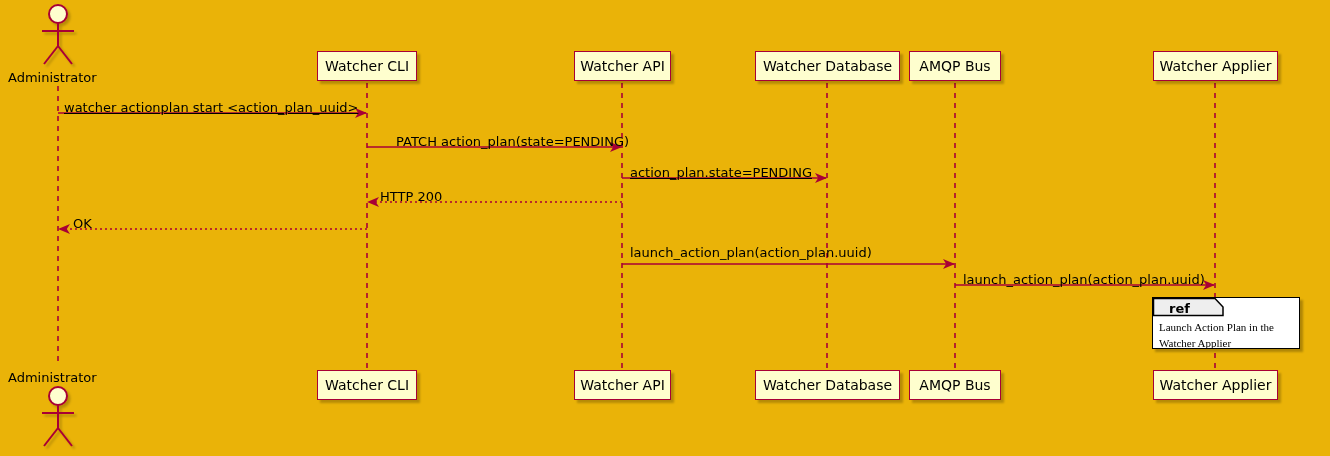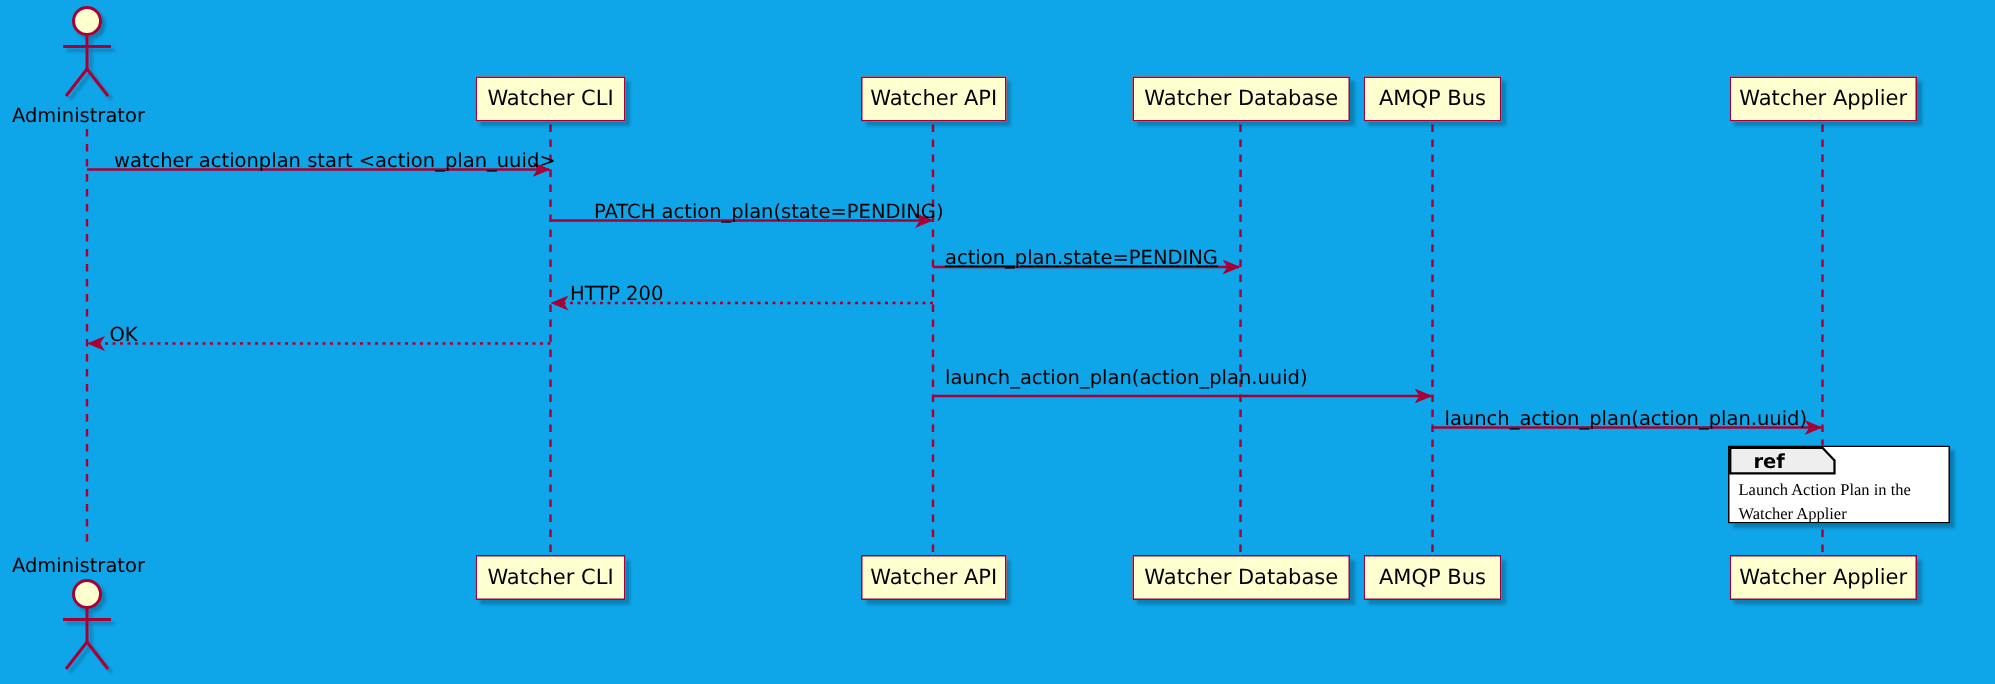--- a/index.html
+++ b/index.html
@@ -9,21 +9,21 @@
     background: #FFFFFF;
   }
   body {
     font-family: "DejaVu Sans", sans-serif;
     -webkit-font-smoothing: antialiased;
   }
   #diagram {
     position: relative;
     width: 1330px;
     height: 456px;
-    background: #0ea5e9;
+    background: #eab308;
     overflow: hidden;
   }
   #diagram svg {
     position: absolute;
     left: 0;
     top: 0;
   }
 
   
   .pbox {
@@ -166,21 +166,21 @@
   <div class="pbox" style="left:909px; top:370px; width:92px; height:30px;">
     <span class="pbox-label">AMQP Bus</span>
   </div>
   <div class="pbox" style="left:1153px; top:370px; width:125px; height:30px;">
     <span class="pbox-label">Watcher Applier</span>
   </div>
 
   <div class="actor-label" style="left:8px; top:70px;">Administrator</div>
   <div class="actor-label" style="left:8px; top:370px;">Administrator</div>
 
-  <div class="msg-label" style="left:76px; top:101px;">watcher actionplan start &lt;action_plan_uuid&gt;</div>
+  <div class="msg-label" style="left:64px; top:101px;text-decoration:underline;">watcher actionplan start &lt;action_plan_uuid&gt;</div>
   <div class="msg-label" style="left:396px; top:135px;">PATCH action_plan(state=PENDING)</div>
   <div class="msg-label" style="left:630px; top:166px;text-decoration:underline;">action_plan.state=PENDING</div>
   <div class="msg-label" style="left:380px; top:190px;">HTTP 200</div>
   <div class="msg-label" style="left:73px; top:217px;">OK</div>
   <div class="msg-label" style="left:630px; top:246px;">launch_action_plan(action_plan.uuid)</div>
   <div class="msg-label" style="left:963px; top:273px;">launch_action_plan(action_plan.uuid)</div>
 
   <div class="ref-box" style="left:1152px; top:297px; width:148px; height:52px;">
     <svg width="168" height="52" aria-hidden="true" style="position:absolute; left:-1.5px; top:-1.5px;">
       <path d="M1.5,1.5 L63,1.5 L71,10 L71,18.5 L1.5,18.5 Z" fill="#EEEEEE" stroke="#000000" stroke-width="1.5"></path>

